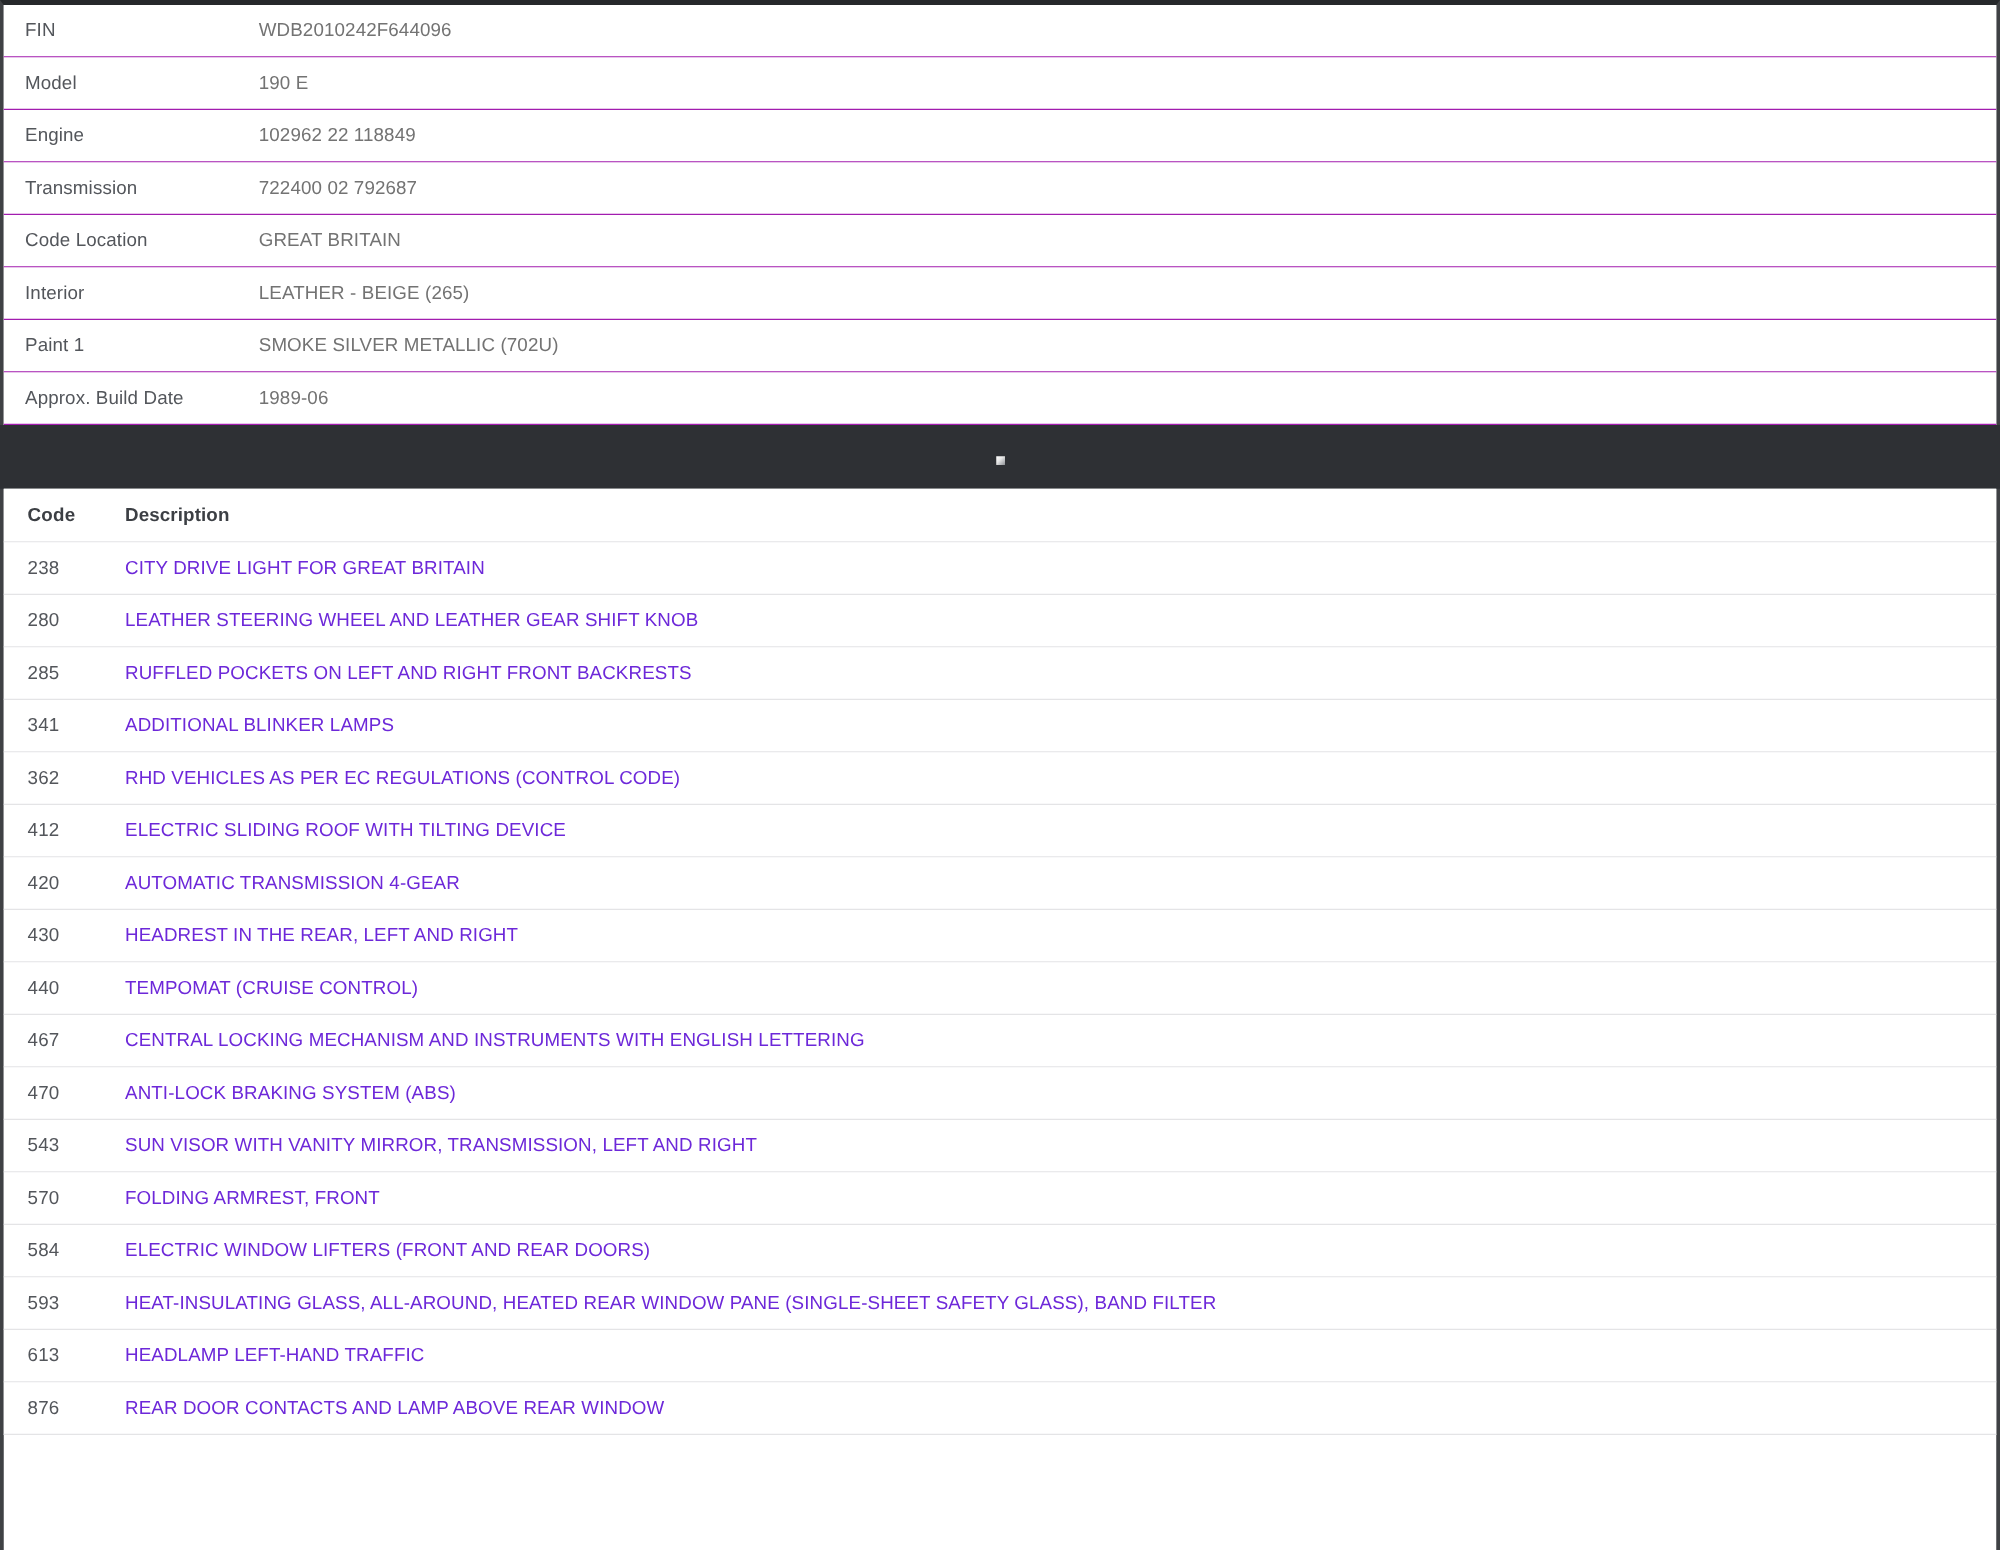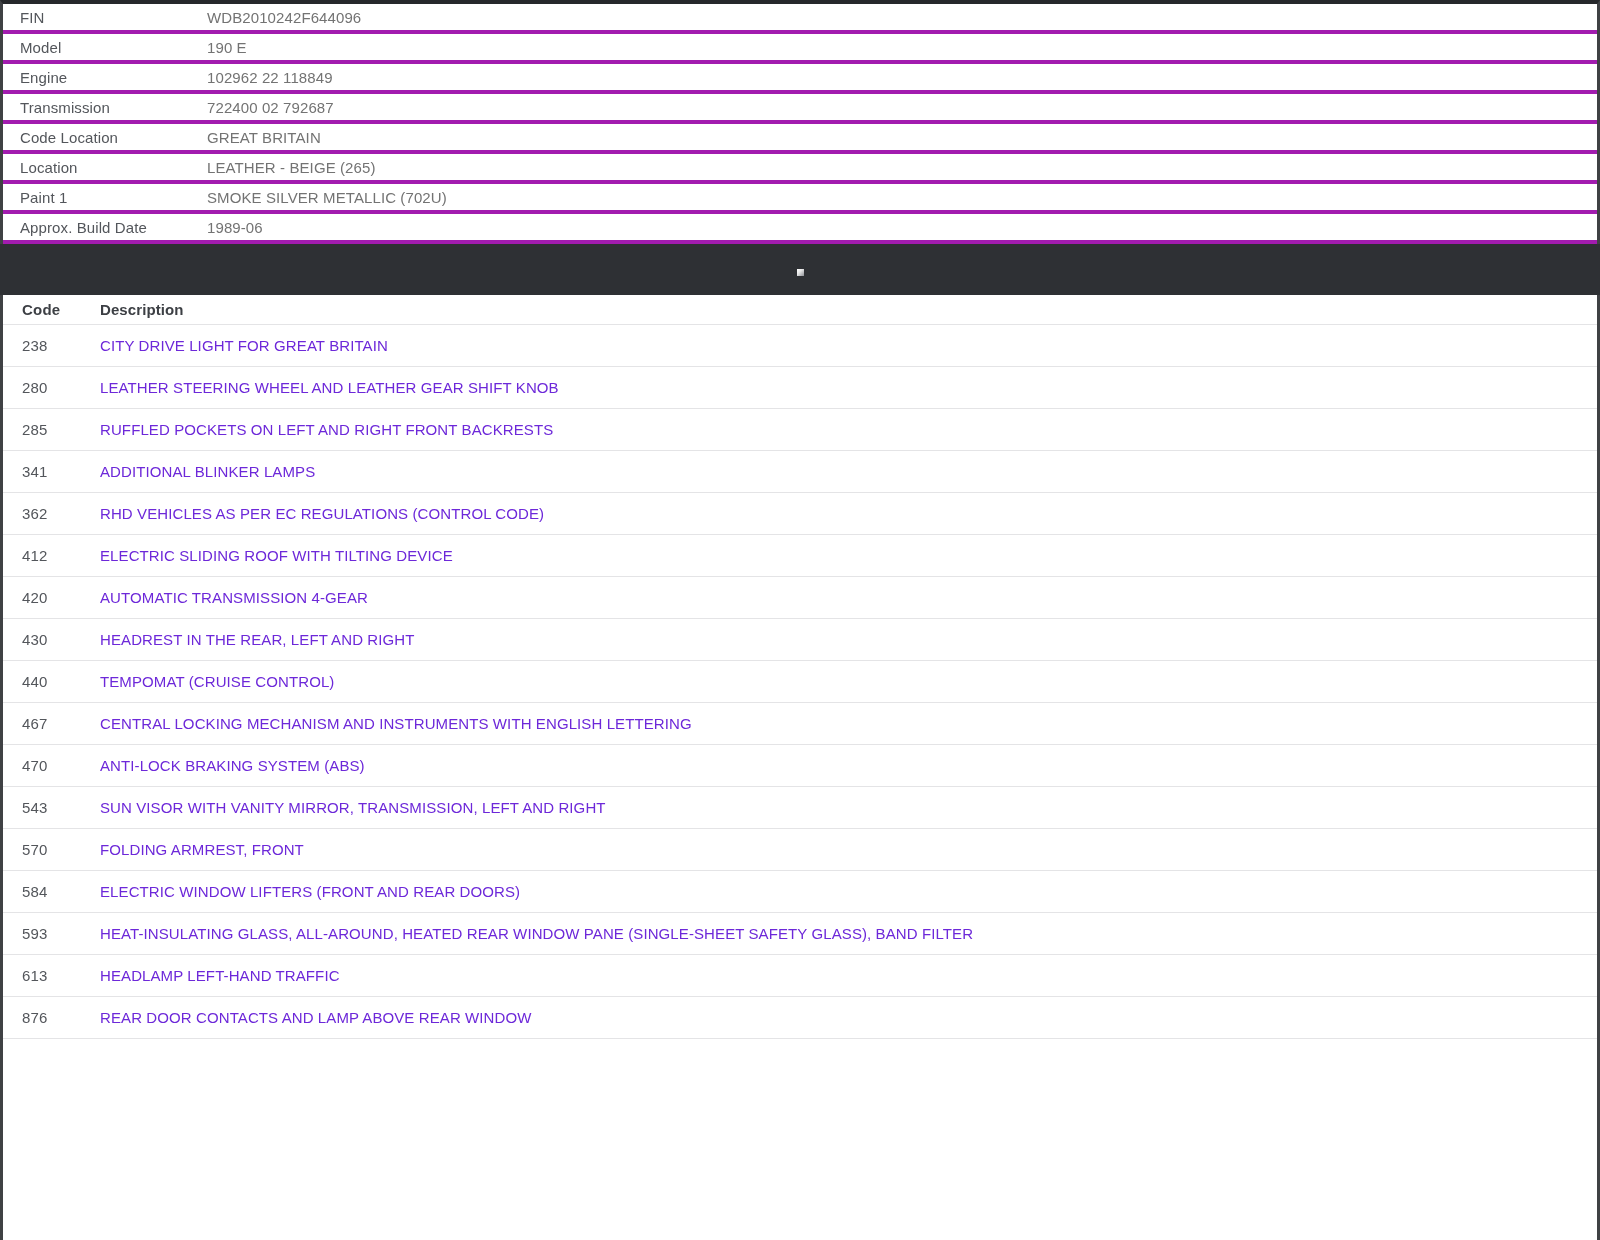--- a/index.html
+++ b/index.html
@@ -17,22 +17,22 @@
     height: 1240px;
     background: #ffffff;
     border-top: 4px solid #26282b;
     border-left: 3px solid #3f4144;
     border-right: 3px solid #3f4144;
   }
   
   .kv-row {
     display: flex;
     align-items: center;
-    height: 30px;
-    border-bottom: 4px solid #a21caf;
+    height: 42px;
+    border-bottom: 1px solid #a21caf;
     background: #ffffff;
   }
   .kv-label {
     width: 204px;
     padding-left: 17px;
     flex: 0 0 204px;
     font-size: 15px;
     color: #53565b;
     letter-spacing: 0.1px;
   }
@@ -58,21 +58,21 @@
     background: linear-gradient(135deg, #ffffff 0%, #e8e8e8 40%, #8d9095 100%);
   }
   
   .opt-row, .opt-header {
     display: flex;
     align-items: center;
     height: 42px;
     border-bottom: 1px solid #e4e4e6;
     background: #ffffff;
   }
-  .opt-header { height: 30px; }
+  .opt-header { height: 43px; }
   .opt-code {
     width: 97px;
     flex: 0 0 97px;
     padding-left: 19px;
     font-size: 15px;
     color: #53565b;
     letter-spacing: 0.2px;
   }
   .opt-desc {
     font-size: 15px;
@@ -112,21 +112,21 @@
         <div class="kv-value">722400 02 792687</div>
       </div>
 
 
       <div class="kv-row">
         <div class="kv-label">Code Location</div>
         <div class="kv-value">GREAT BRITAIN</div>
       </div>
 
       <div class="kv-row">
-        <div class="kv-label">Location</div>
+        <div class="kv-label">Interior</div>
         <div class="kv-value">LEATHER - BEIGE (265)</div>
       </div>
 
       <div class="kv-row">
         <div class="kv-label">Paint 1</div>
         <div class="kv-value">SMOKE SILVER METALLIC (702U)</div>
       </div>
 
       <div class="kv-row">
         <div class="kv-label">Approx. Build Date</div>

